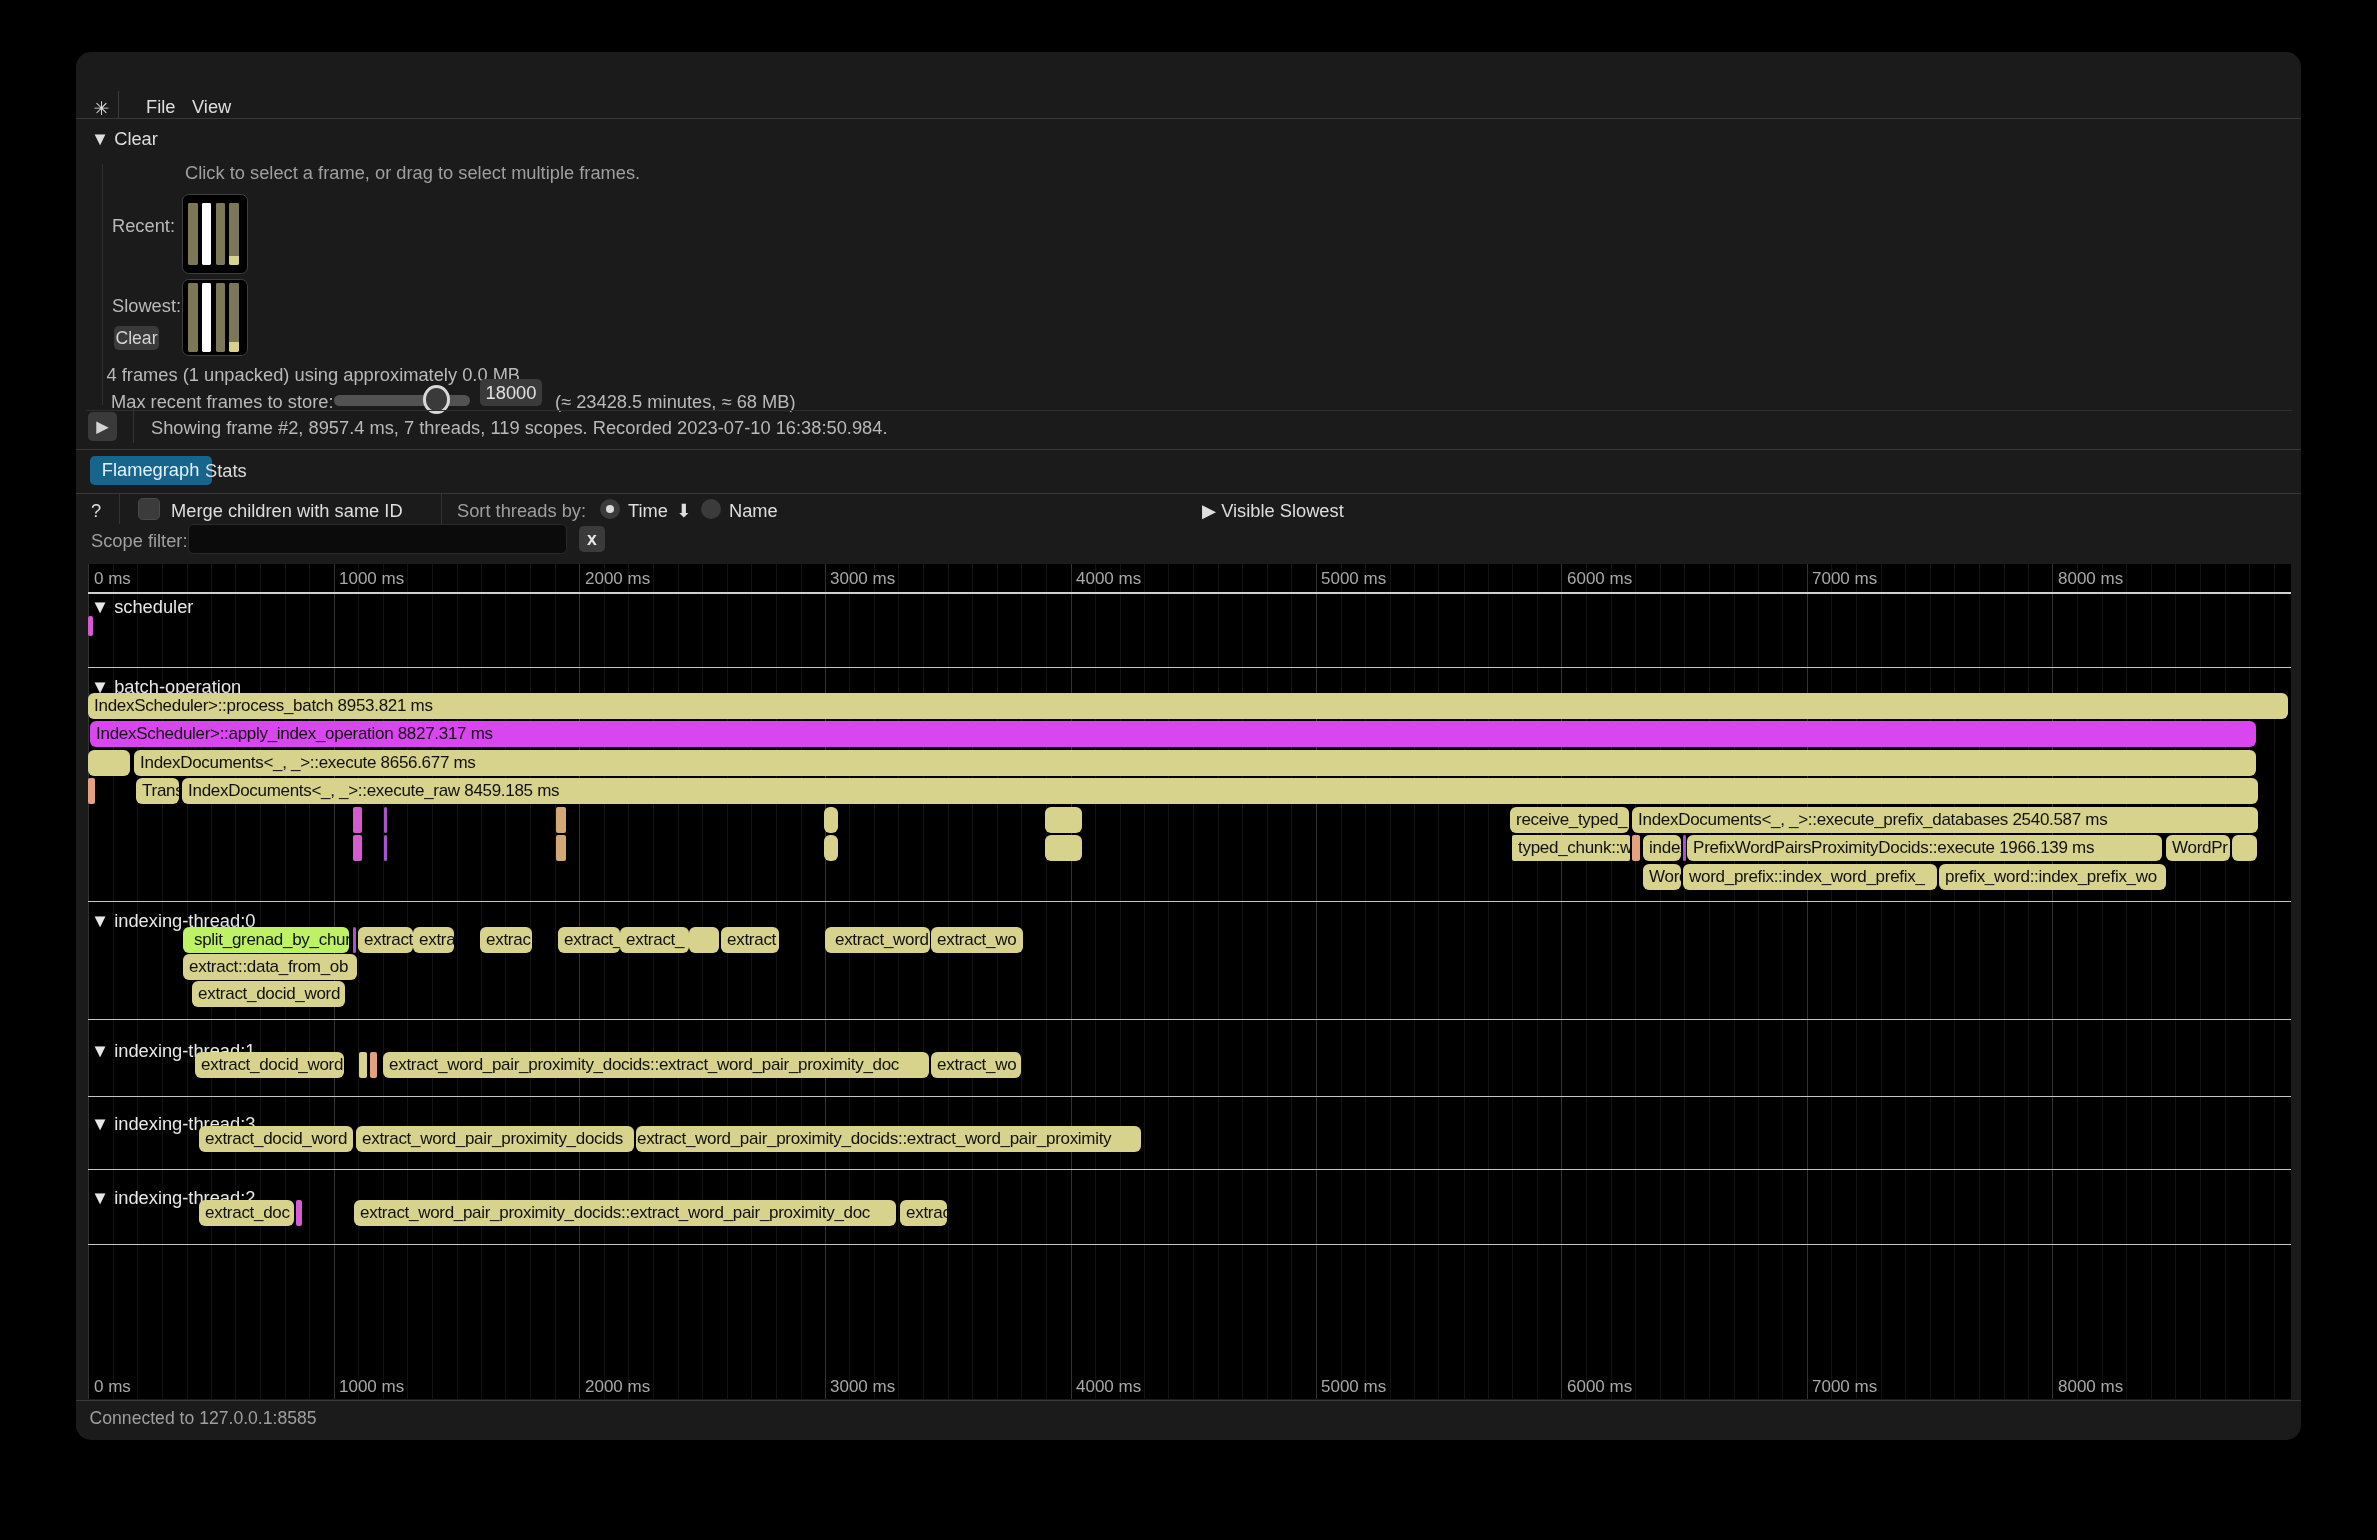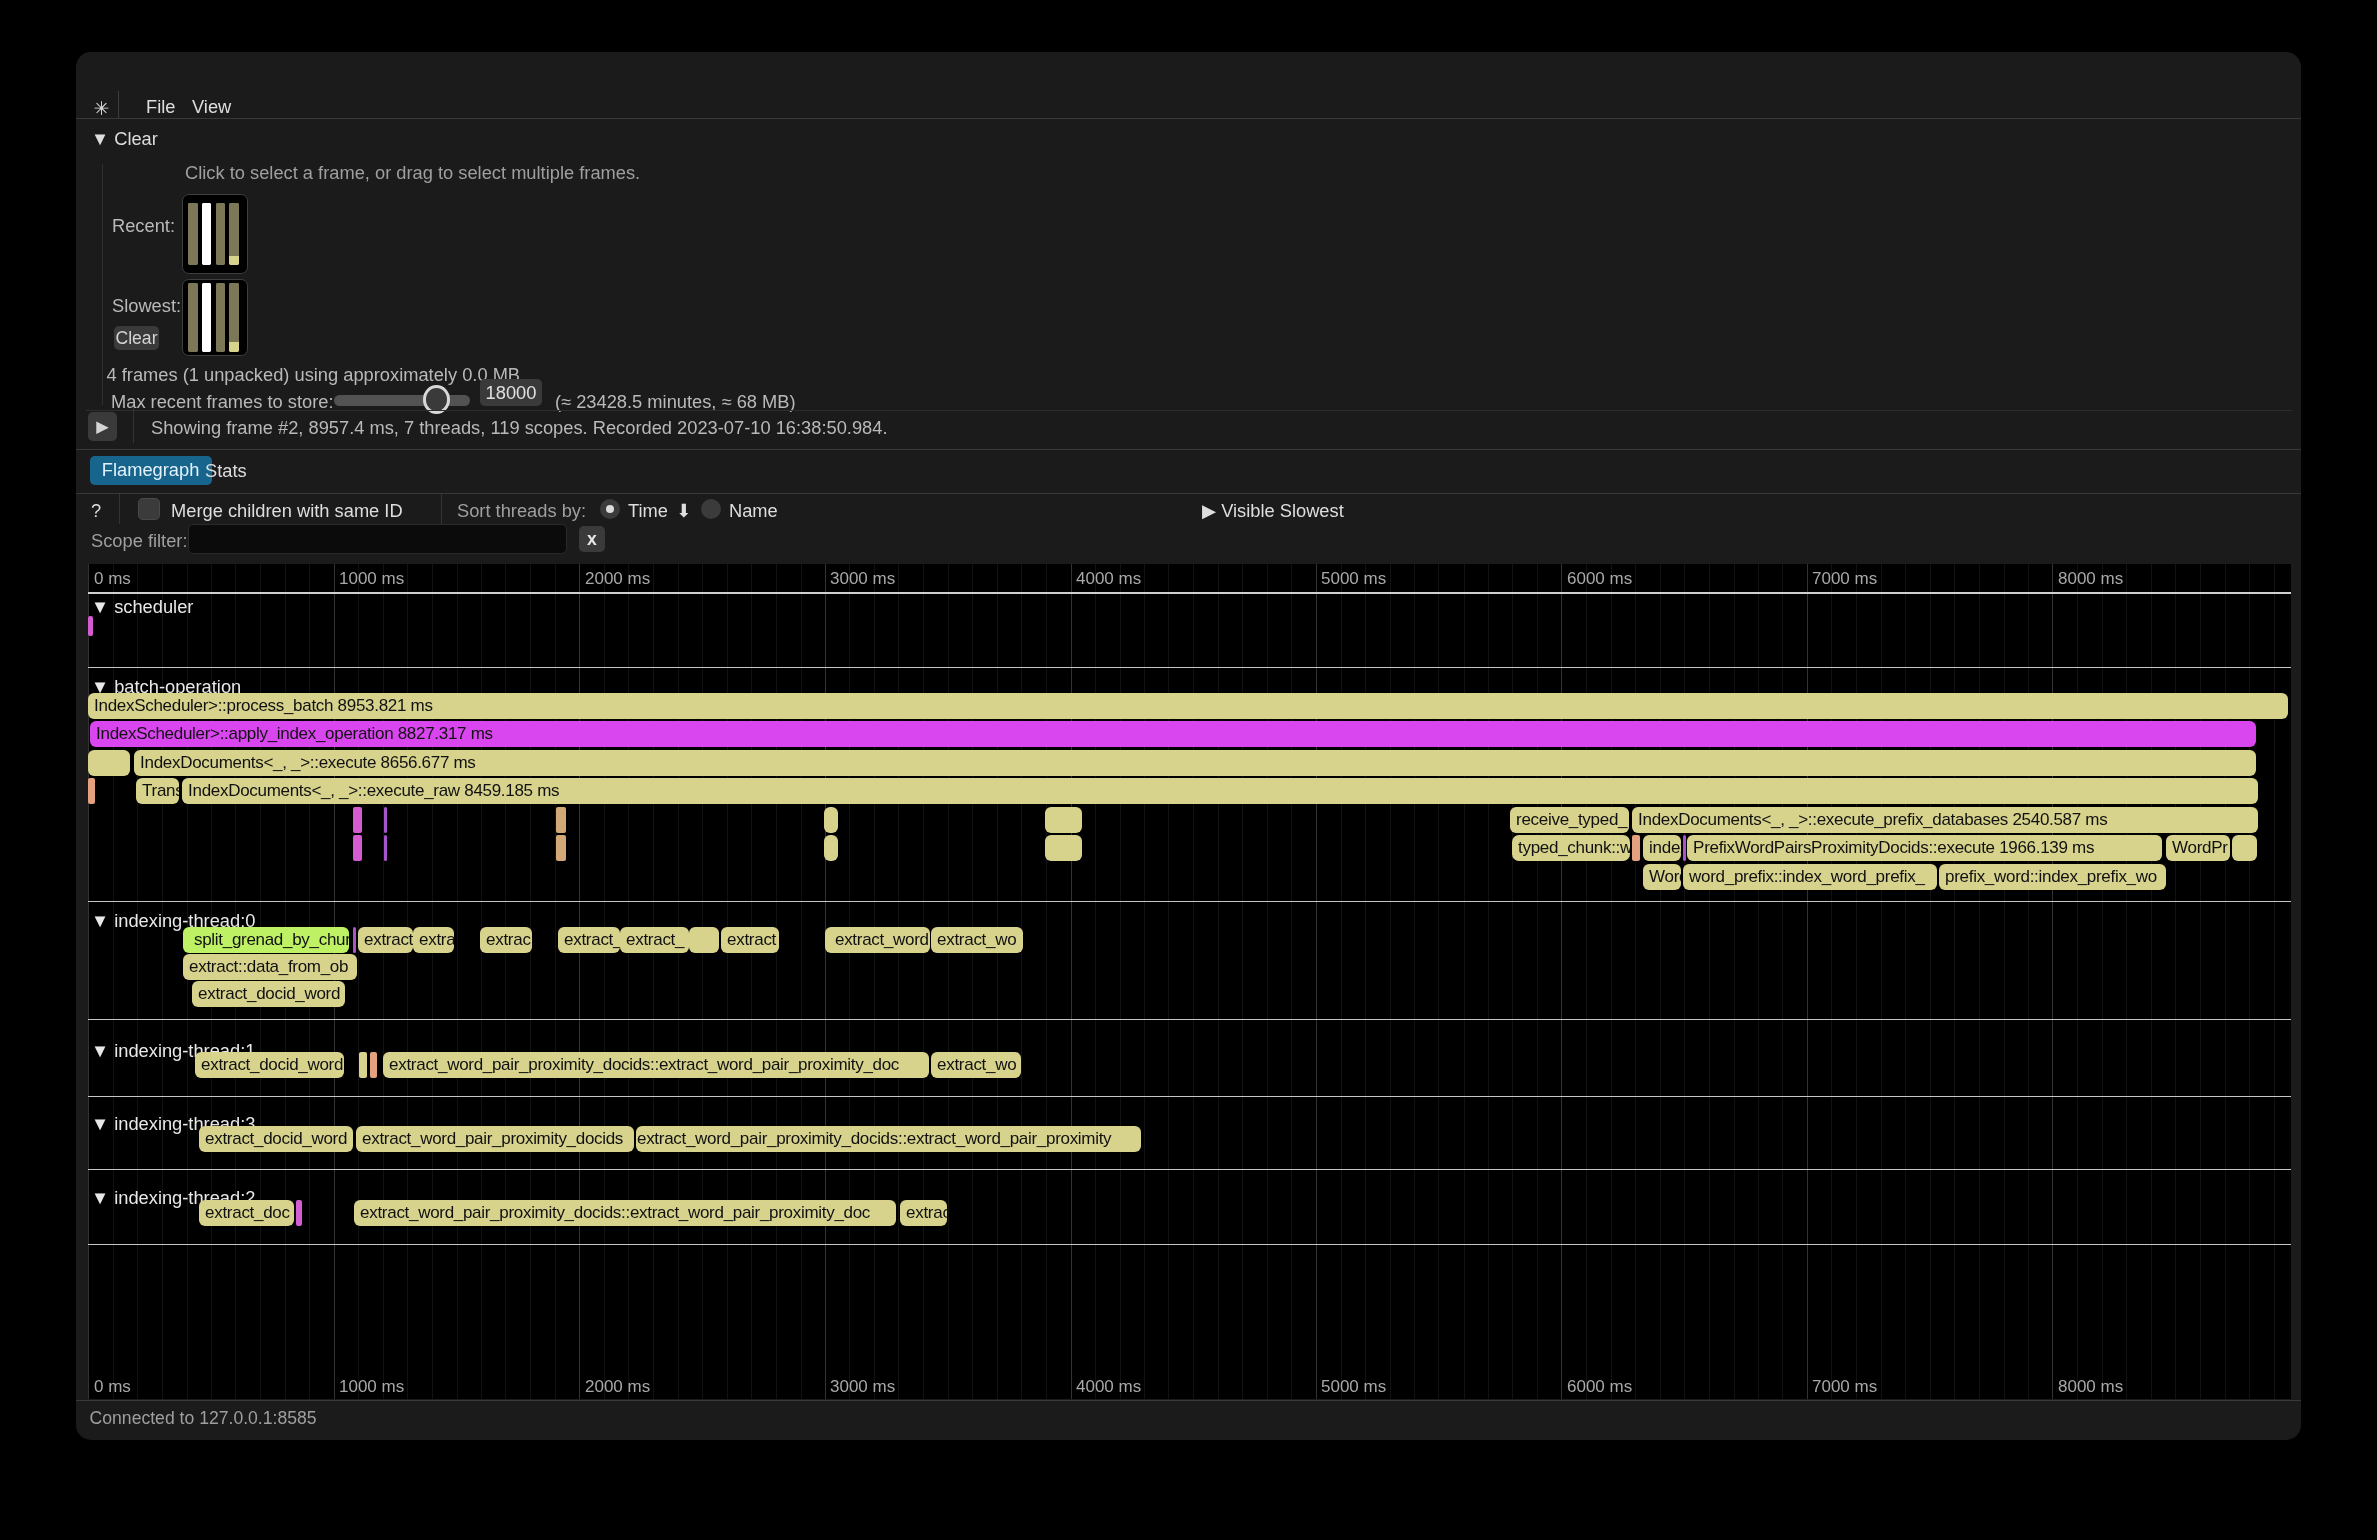--- a/index.html
+++ b/index.html
@@ -239,21 +239,21 @@
     <div class="bar" style="left: 556px; top: 807px; width: 9.5px; height: 26px; line-height: 26px; background: rgb(210, 169, 118); border-radius: 2px; padding-left: 1.4px; pointer-events: auto;"></div>
     <div class="bar" style="left: 824px; top: 807px; width: 13.6px; height: 26px; line-height: 26px; background: rgb(215, 211, 140); border-radius: 6.1px; padding-left: 1.4px; pointer-events: auto;"></div>
     <div class="bar" style="left: 1045px; top: 807px; width: 37px; height: 26px; line-height: 26px; background: rgb(215, 211, 140); border-radius: 6.1px; padding-left: 6.1px; pointer-events: auto;"></div>
     <div class="bar" style="left: 1510px; top: 807px; width: 119px; height: 26px; line-height: 26px; background: rgb(215, 211, 140); border-radius: 6.1px; padding-left: 6.1px; pointer-events: auto;">receive_typed_</div>
     <div class="bar" style="left: 1632px; top: 807px; width: 626px; height: 26px; line-height: 26px; background: rgb(215, 211, 140); border-radius: 6.1px; padding-left: 6.1px; pointer-events: auto;">IndexDocuments&lt;_, _&gt;::execute_prefix_databases 2540.587 ms</div>
     <div class="bar" style="left: 353px; top: 835px; width: 8.8px; height: 26px; line-height: 26px; background: rgb(212, 92, 208); border-radius: 2px; padding-left: 1.4px; pointer-events: auto;"></div>
     <div class="bar" style="left: 384px; top: 835px; width: 3.4px; height: 26px; line-height: 26px; background: rgb(168, 85, 204); border-radius: 2px; padding-left: 1.4px; pointer-events: auto;"></div>
     <div class="bar" style="left: 556px; top: 835px; width: 9.5px; height: 26px; line-height: 26px; background: rgb(210, 169, 118); border-radius: 2px; padding-left: 1.4px; pointer-events: auto;"></div>
     <div class="bar" style="left: 824px; top: 835px; width: 13.6px; height: 26px; line-height: 26px; background: rgb(215, 211, 140); border-radius: 6.1px; padding-left: 1.4px; pointer-events: auto;"></div>
     <div class="bar" style="left: 1045px; top: 835px; width: 37px; height: 26px; line-height: 26px; background: rgb(215, 211, 140); border-radius: 6.1px; padding-left: 6.1px; pointer-events: auto;"></div>
-    <div class="bar" style="left: 1512px; top: 835px; width: 118px; height: 26px; line-height: 26px; background: rgb(215, 211, 140); border-radius: 7px; padding-left: 6.1px; pointer-events: auto;">typed_chunk::w</div>
+    <div class="bar" style="left: 1512px; top: 835px; width: 118px; height: 26px; line-height: 26px; background: rgb(215, 211, 140); border-radius: 2px; padding-left: 6.1px; pointer-events: auto;">typed_chunk::w</div>
     <div class="bar" style="left: 1632px; top: 835px; width: 7.5px; height: 26px; line-height: 26px; background: rgb(227, 161, 127); border-radius: 2px; padding-left: 1.4px; pointer-events: auto;"></div>
     <div class="bar" style="left: 1643px; top: 835px; width: 38px; height: 26px; line-height: 26px; background: rgb(215, 211, 140); border-radius: 6.1px; padding-left: 6.1px; pointer-events: auto;">index</div>
     <div class="bar" style="left: 1683px; top: 835px; width: 2.7px; height: 26px; line-height: 26px; background: rgb(168, 85, 204); border-radius: 2px; padding-left: 1.4px; pointer-events: auto;"></div>
     <div class="bar" style="left: 1687px; top: 835px; width: 475px; height: 26px; line-height: 26px; background: rgb(215, 211, 140); border-radius: 6.1px; padding-left: 6.1px; pointer-events: auto;">PrefixWordPairsProximityDocids::execute 1966.139 ms</div>
     <div class="bar" style="left: 2166px; top: 835px; width: 64px; height: 26px; line-height: 26px; background: rgb(215, 211, 140); border-radius: 6.1px; padding-left: 6.1px; pointer-events: auto;">WordPr</div>
     <div class="bar" style="left: 2232px; top: 835px; width: 25px; height: 26px; line-height: 26px; background: rgb(215, 211, 140); border-radius: 6.1px; padding-left: 1.4px; pointer-events: auto;"></div>
     <div class="bar" style="left: 1643px; top: 864px; width: 38px; height: 26px; line-height: 26px; background: rgb(215, 211, 140); border-radius: 6.1px; padding-left: 6.1px; pointer-events: auto;">Word</div>
     <div class="bar" style="left: 1683px; top: 864px; width: 254px; height: 26px; line-height: 26px; background: rgb(215, 211, 140); border-radius: 6.1px; padding-left: 6.1px; pointer-events: auto;">word_prefix::index_word_prefix_</div>
     <div class="bar" style="left: 1939px; top: 864px; width: 227px; height: 26px; line-height: 26px; background: rgb(215, 211, 140); border-radius: 6.1px; padding-left: 6.1px; pointer-events: auto;">prefix_word::index_prefix_wo</div>
     <div class="sechdr" style="left: 91px; top: 910px; pointer-events: auto;">▼ indexing-thread:0</div>

